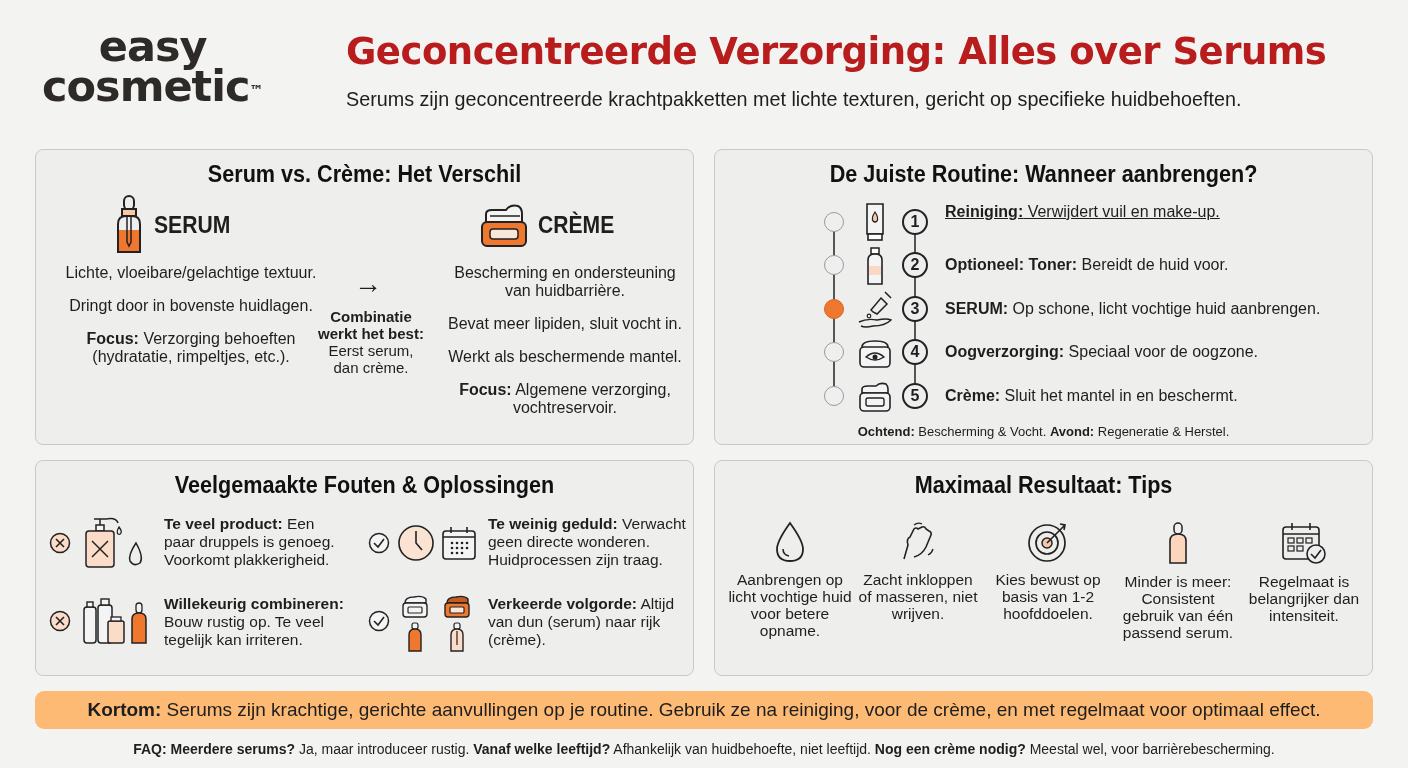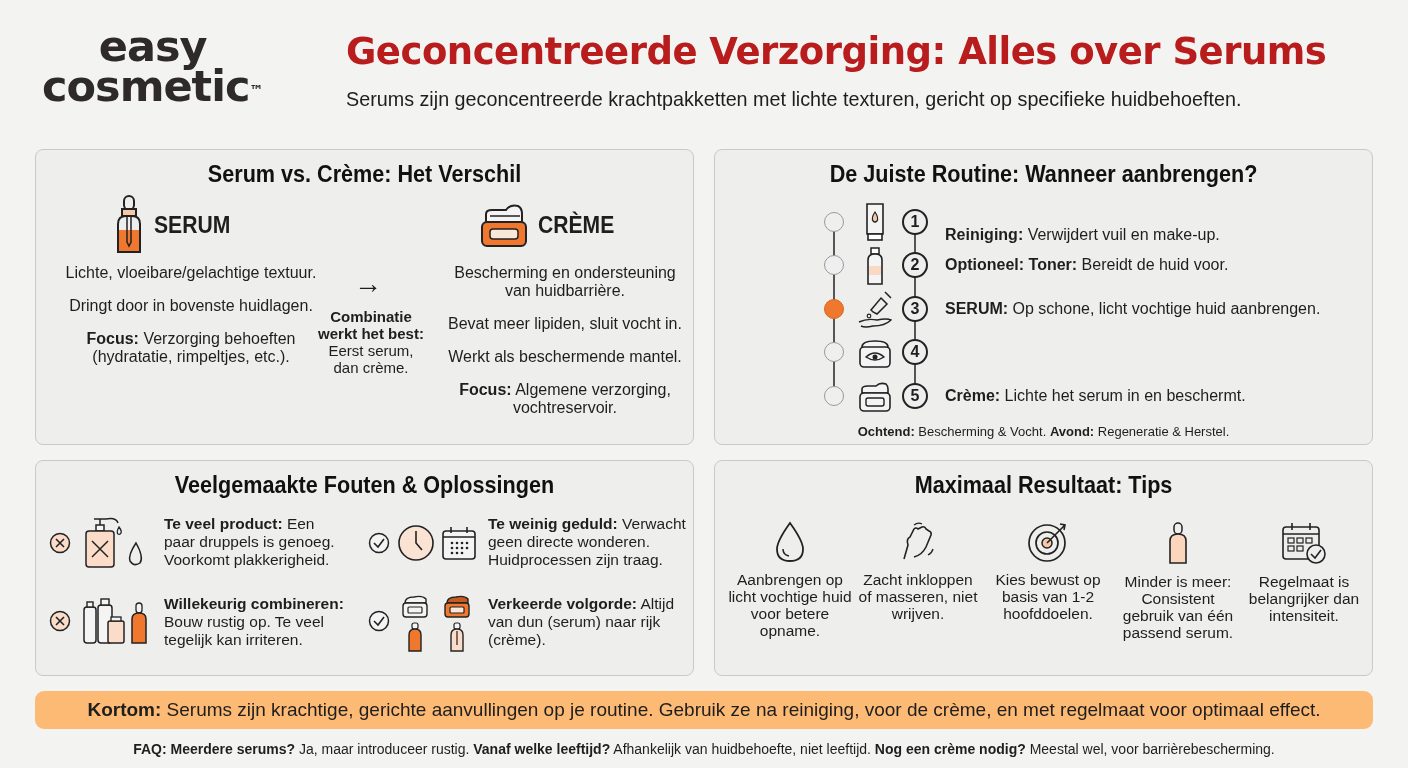--- a/index.html
+++ b/index.html
@@ -153,24 +153,25 @@
     <rect x="2" y="12" width="30" height="18" rx="4" fill="#f4f4f4" stroke="#222" stroke-width="1.6"></rect>
     <rect x="8" y="17" width="18" height="8" rx="2" fill="none" stroke="#222" stroke-width="1.4"></rect>
   </svg>
 
   <div class="num" style="left:187px;top:59px;">1</div>
   <div class="num" style="left:187px;top:102px;">2</div>
   <div class="num" style="left:187px;top:146px;">3</div>
   <div class="num" style="left:187px;top:189px;">4</div>
   <div class="num" style="left:187px;top:233px;">5</div>
 
-  <div class="step-text" style="top:76px;"><b>Reiniging:</b><span> Verwijdert vuil en make-up.</span></div>
+  <div class="step-text" style="top:53px;text-decoration:underline;"><b>Reiniging:</b><span> Verwijdert vuil en make-up.</span></div>
   <div class="step-text" style="top:106px;"><b>Optioneel: Toner:</b><span> Bereidt de huid voor.</span></div>
   <div class="step-text" style="top:150px;"><b>SERUM:</b><span> Op schone, licht vochtige huid aanbrengen.</span></div>
-  <div class="step-text" style="top:237px;"><b>Crème:</b><span> Lichte het serum in en beschermt.</span></div>
+  <div class="step-text" style="top:193px;"><b>Oogverzorging:</b><span> Speciaal voor de oogzone.</span></div>
+  <div class="step-text" style="top:237px;"><b>Crème:</b><span> Sluit het mantel in en beschermt.</span></div>
 
   <div class="footnote">
     <b>Ochtend:</b><span> Bescherming &amp; Vocht. </span><b>Avond:</b><span> Regeneratie &amp; Herstel.</span>
   </div>
 </div>
 
 <div class="card c3">
   <h2>Veelgemaakte Fouten &amp; Oplossingen</h2>
 
   <svg style="position:absolute;left:13px;top:71px;" width="22" height="22" viewBox="0 0 22 22">

